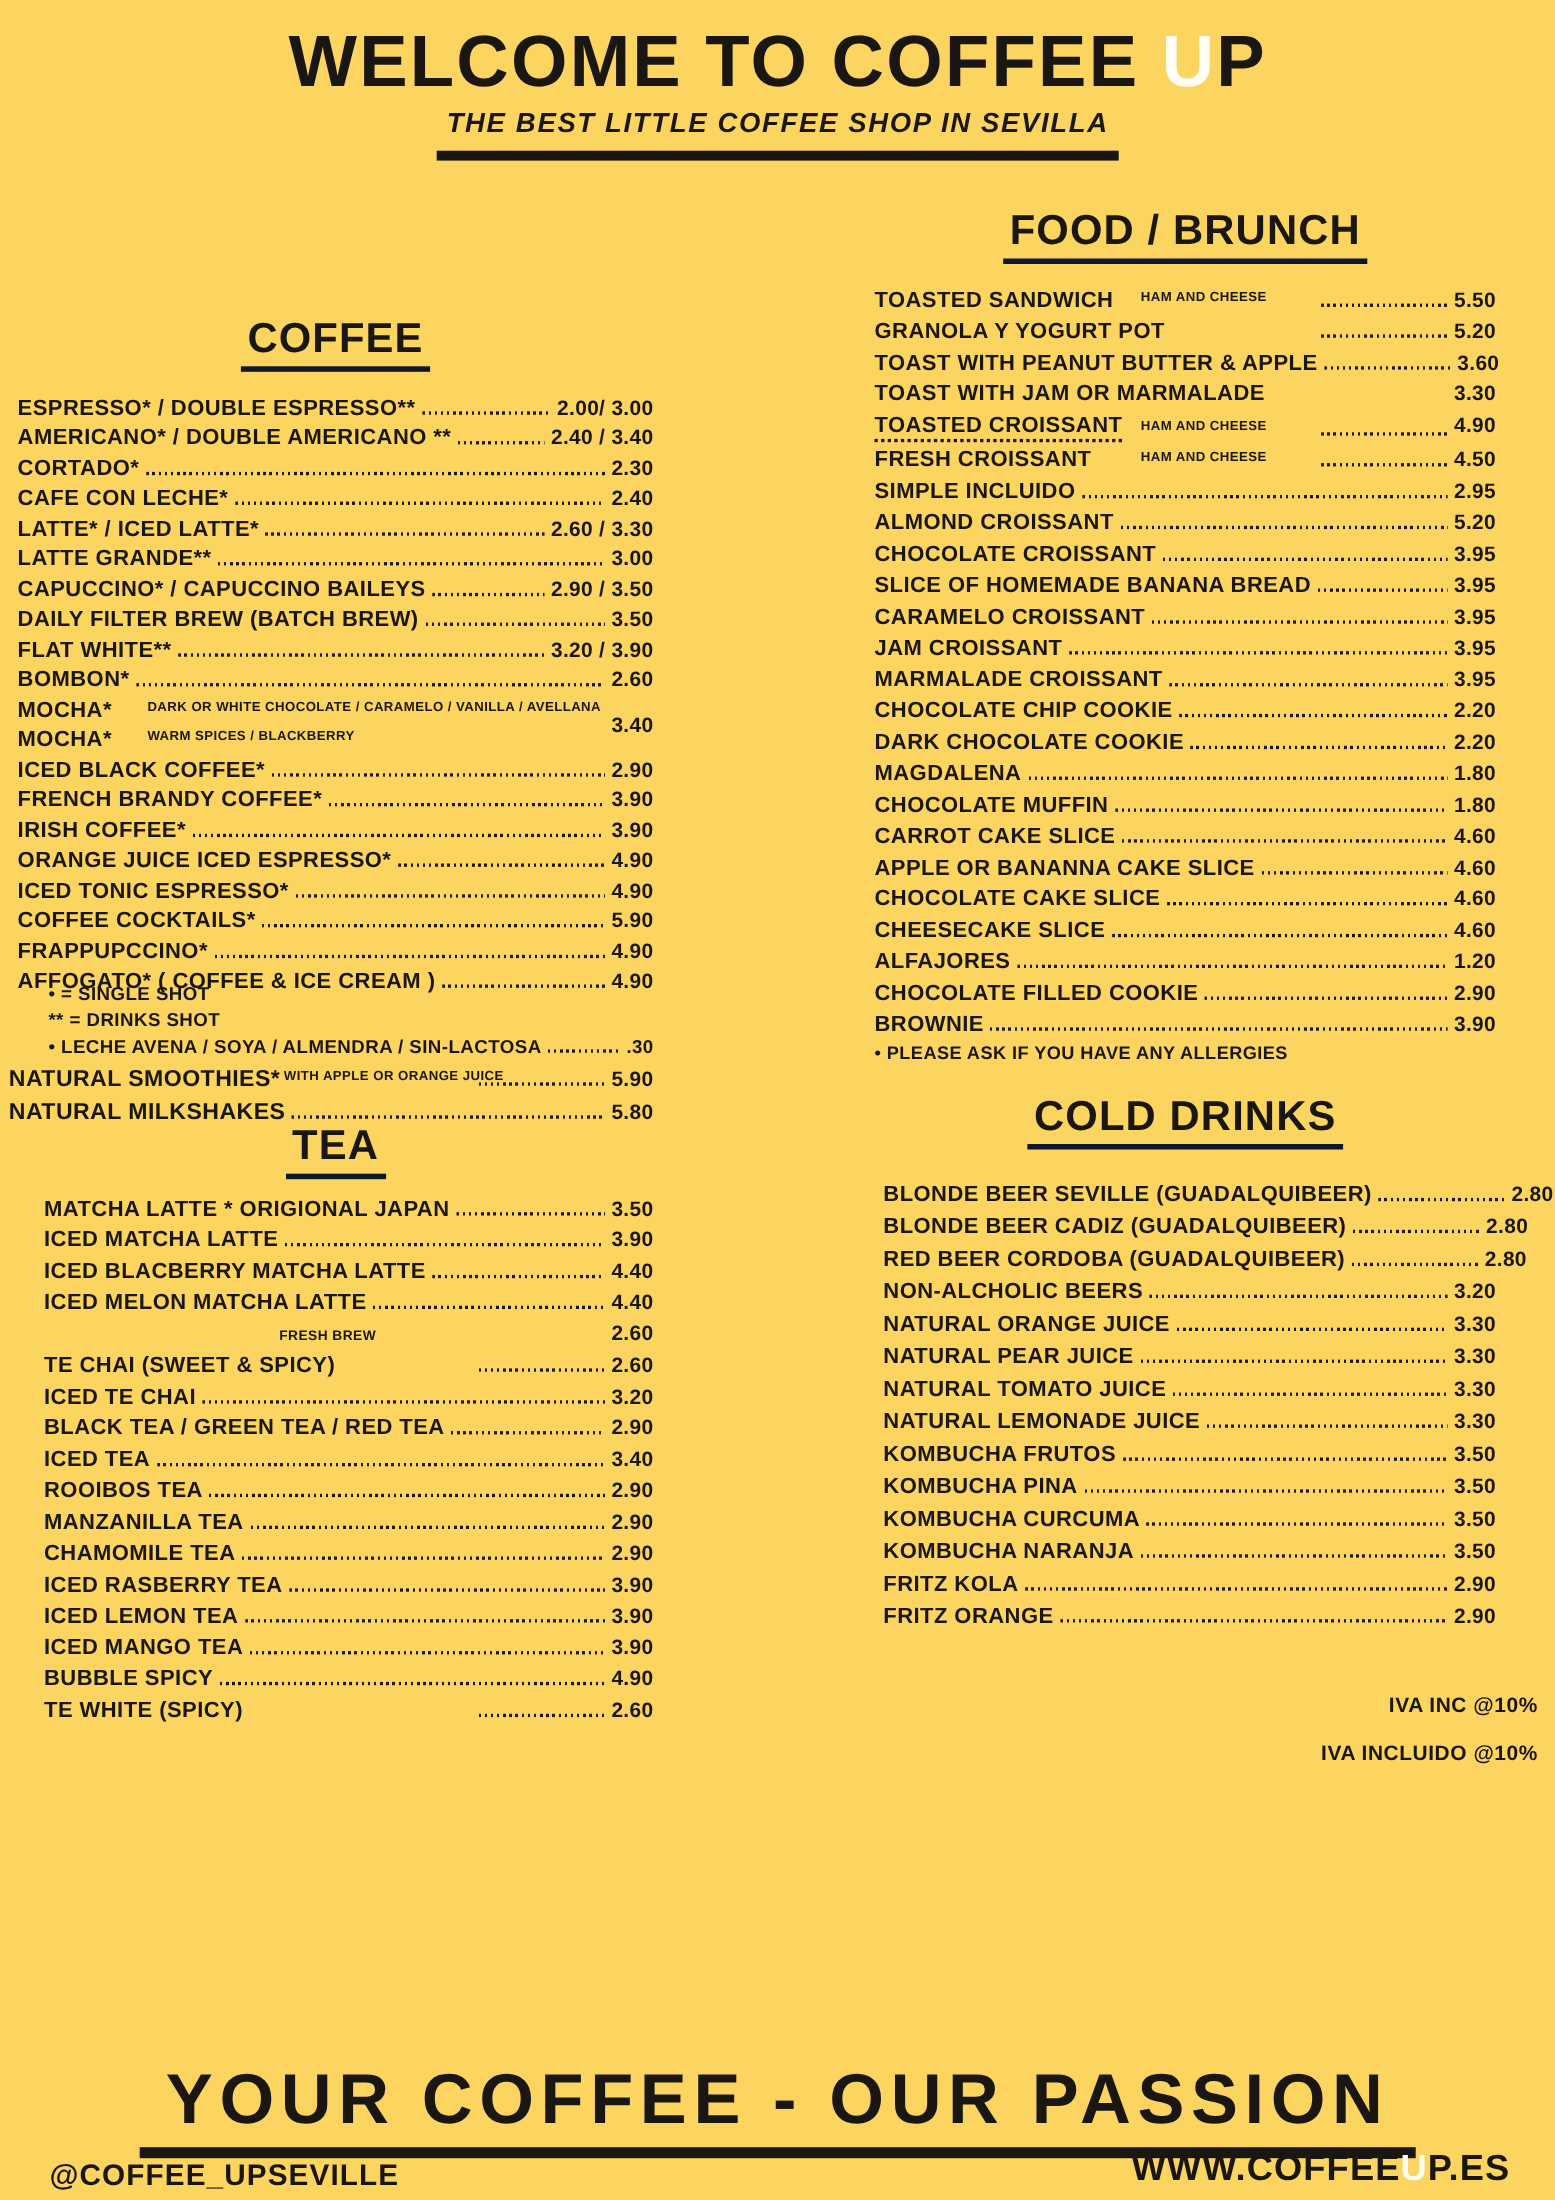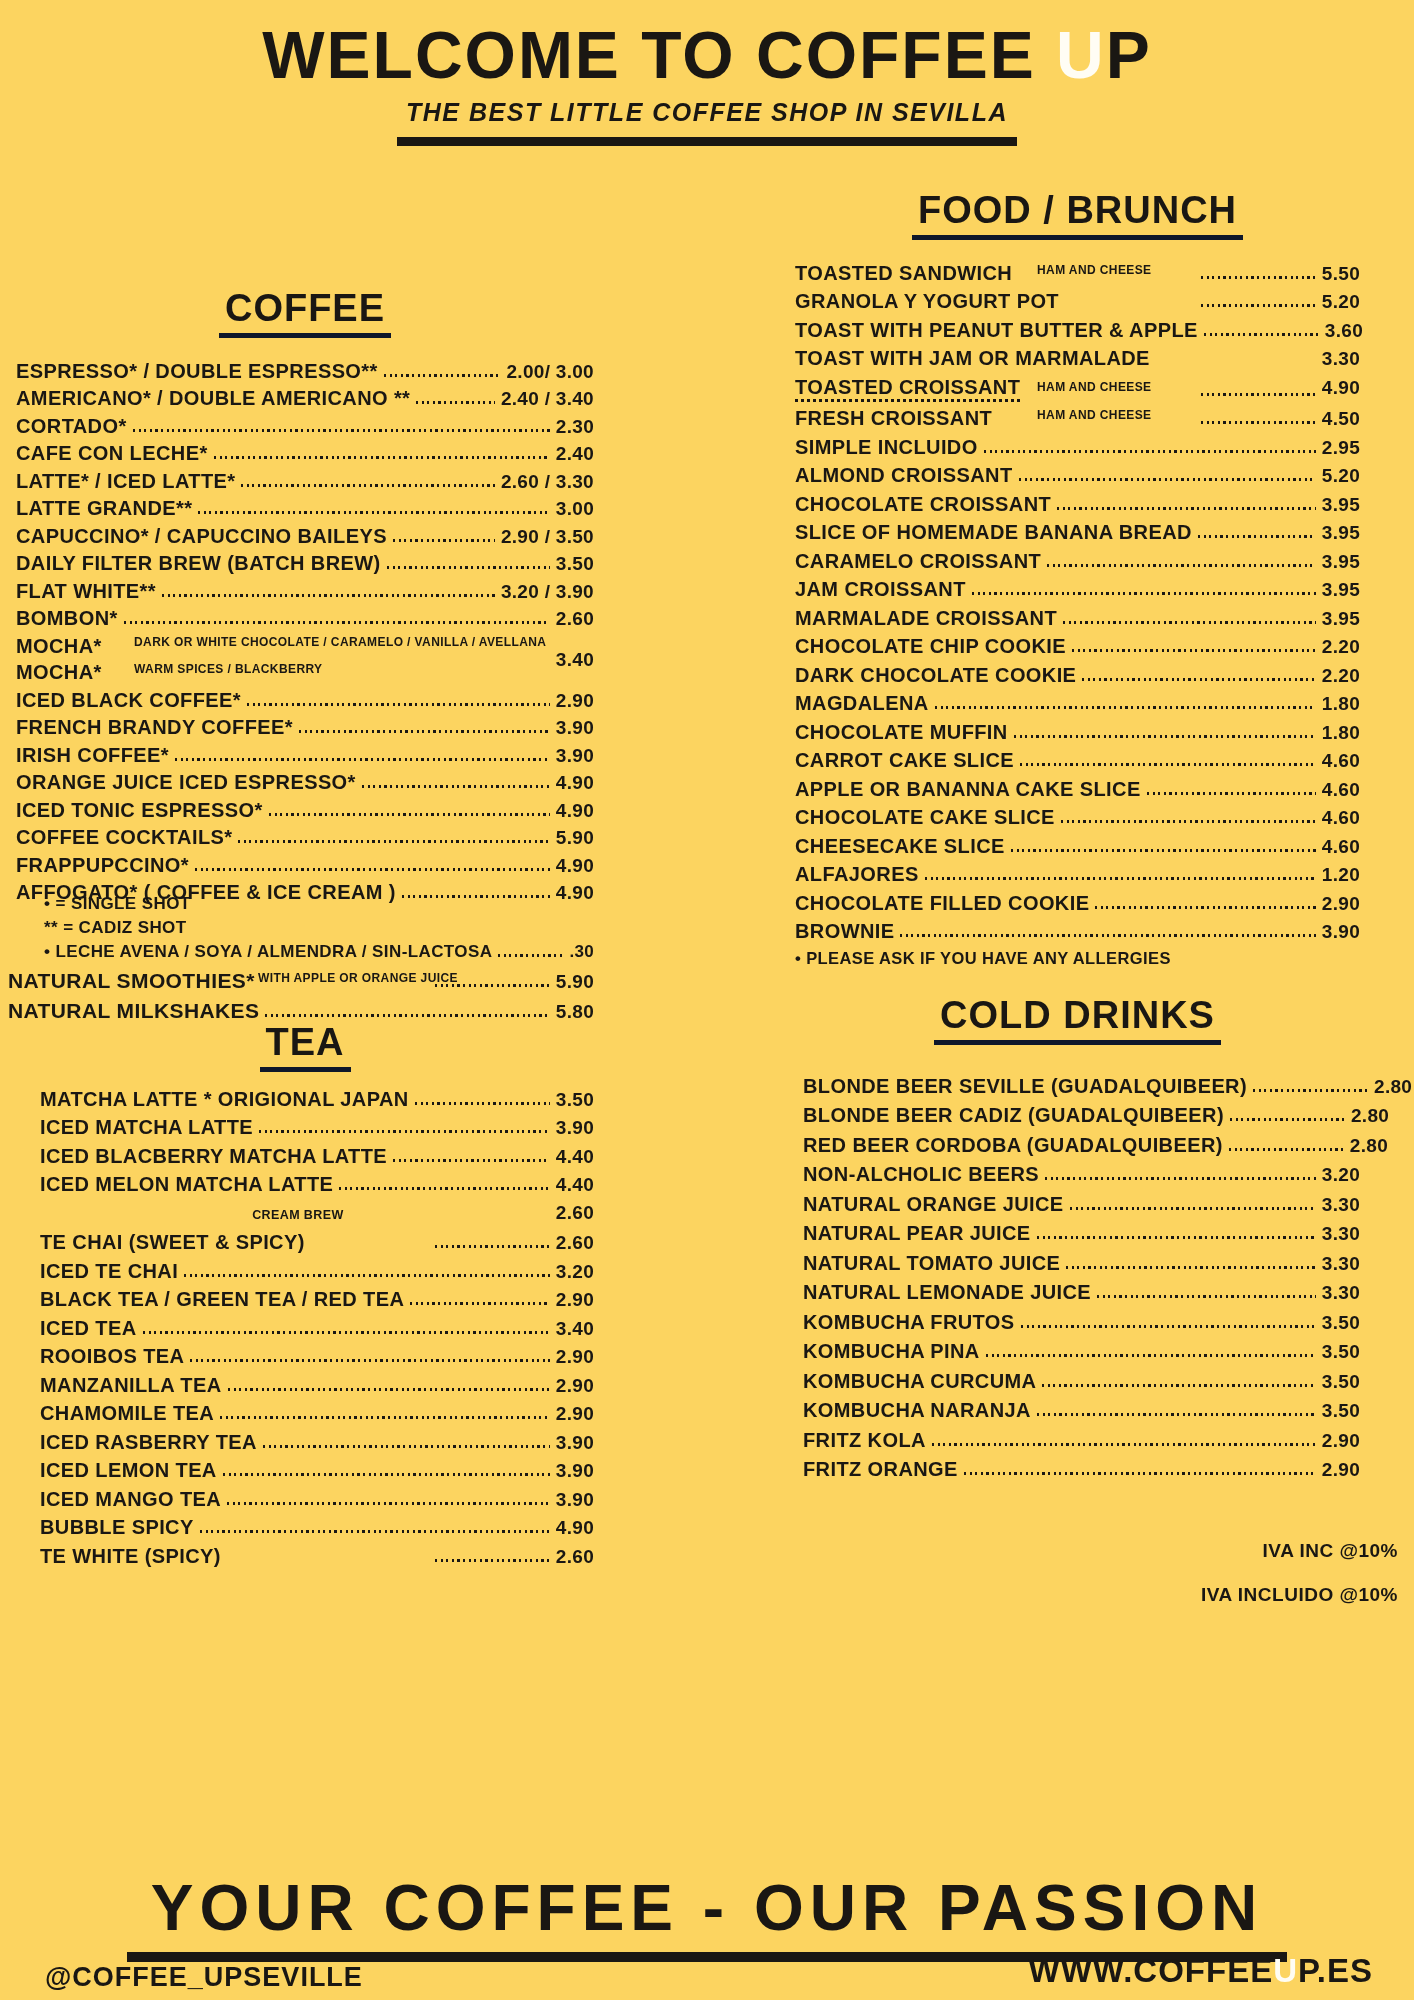--- a/index.html
+++ b/index.html
@@ -184,21 +184,21 @@
       </div>
     </div>
 </div>
 <div id="coffee-notes">
     <div class="menu-row">
       <span class="row-name">•  = SINGLE SHOT</span>
       <span class="spacer"></span>
       <span class="row-price"></span>
     </div>
     <div class="menu-row">
-      <span class="row-name">** = CADIZ SHOT</span>
+      <span class="row-name">** = DRINKS SHOT</span>
       <span class="spacer"></span>
       <span class="row-price"></span>
     </div>
     <div class="menu-row">
       <span class="row-name">•  LECHE AVENA / SOYA / ALMENDRA / SIN-LACTOSA</span>
       <span class="leader"></span>
       <span class="row-price">.30</span>
     </div>
   </div>
 <div id="coffee-extras">
@@ -233,21 +233,21 @@
         <span class="row-name">ICED BLACBERRY MATCHA LATTE</span>
         <span class="leader"></span>
         <span class="row-price">4.40</span>
       </div>
       <div class="menu-row">
         <span class="row-name">ICED MELON MATCHA LATTE</span>
         <span class="leader"></span>
         <span class="row-price">4.40</span>
       </div>
       <div class="menu-row">
-        <span class="center-sub">CREAM BREW</span>
+        <span class="center-sub">FRESH BREW</span>
         <span class="row-price">2.60</span>
       </div>
       <div class="menu-row">
         <span class="row-name">TE CHAI (SWEET &amp; SPICY)</span>
         <span class="spacer"></span>
         <span class="leader short"></span>
         <span class="row-price">2.60</span>
       </div>
       <div class="menu-row">
         <span class="row-name">ICED TE CHAI</span>

